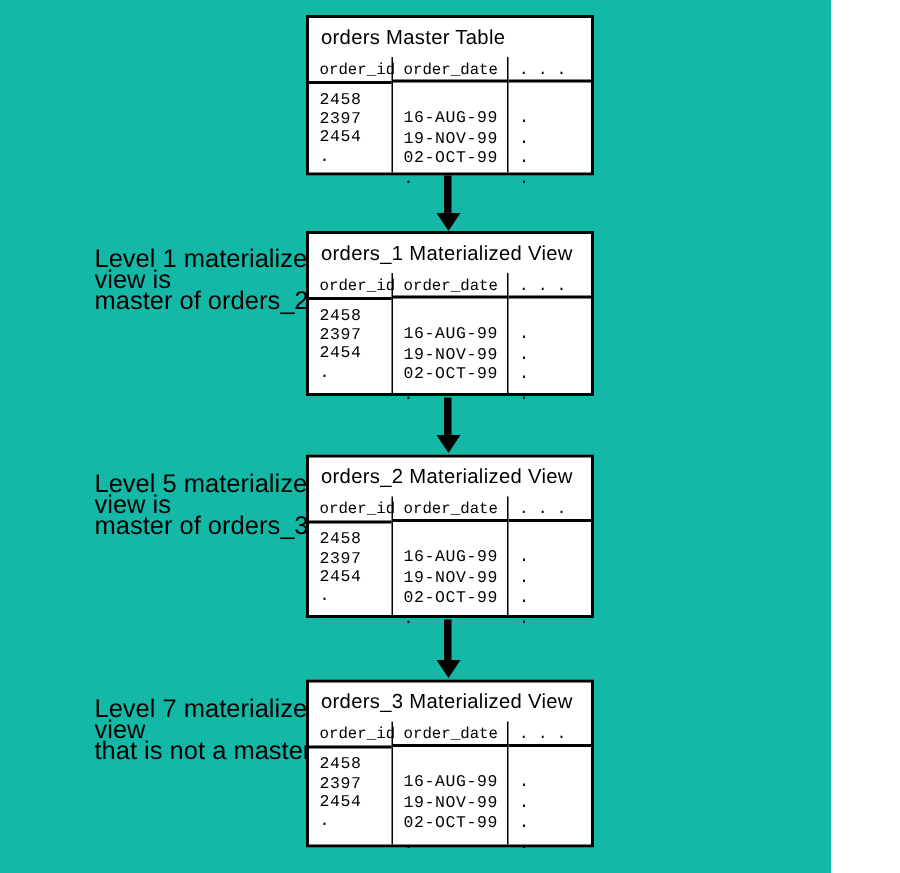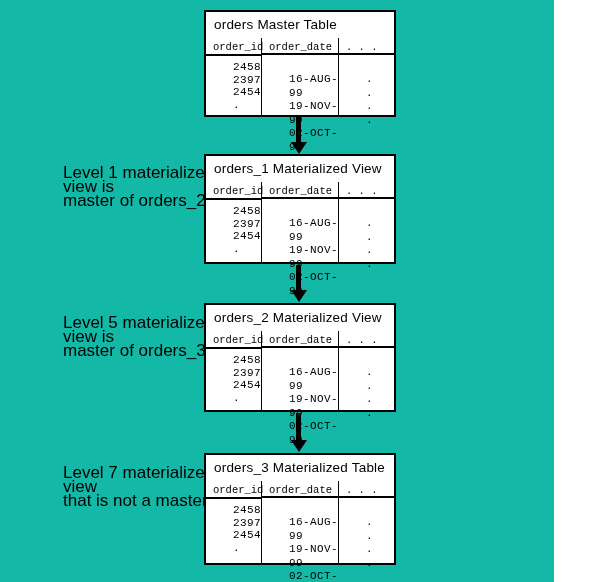--- a/index.html
+++ b/index.html
@@ -58,21 +58,20 @@
     font-size: 10.5px;
     padding: 3px 0 0 7px;
     white-space: nowrap;
   }
   .cells {
     padding: 5px 0 0 7px;
     font-size: 11px;
     line-height: 12.5px;
     letter-spacing: 0.4px;
     white-space: pre-line;
-    margin-left: 20px;
   }
   .col-date .cells, .col-more .cells {
     padding-top: 18px;
     line-height: 13.5px;
   }
 
   
   .flow-arrow {
     position: absolute;
     left: 290px;
@@ -199,21 +198,21 @@
     <div class="arrow-shaft"></div>
     <div class="arrow-head"></div>
   </div>
 
   <div class="annotation" style="top:466px;">
     <div>Level 7 materialized view</div>
     <div>that is not a master</div>
   </div>
 
   <div class="node-box" style="top:453px; height:112px;">
-    <div class="box-title">orders_3 Materialized Table</div>
+    <div class="box-title">orders_3 Materialized View</div>
     <div class="mini-table">
       <div class="col col-id">
         <div class="hdr">order_id</div>
         <div class="cells">2458
 2397
 2454
 .</div>
       </div>
       <div class="col col-date">
         <div class="hdr">order_date</div>

